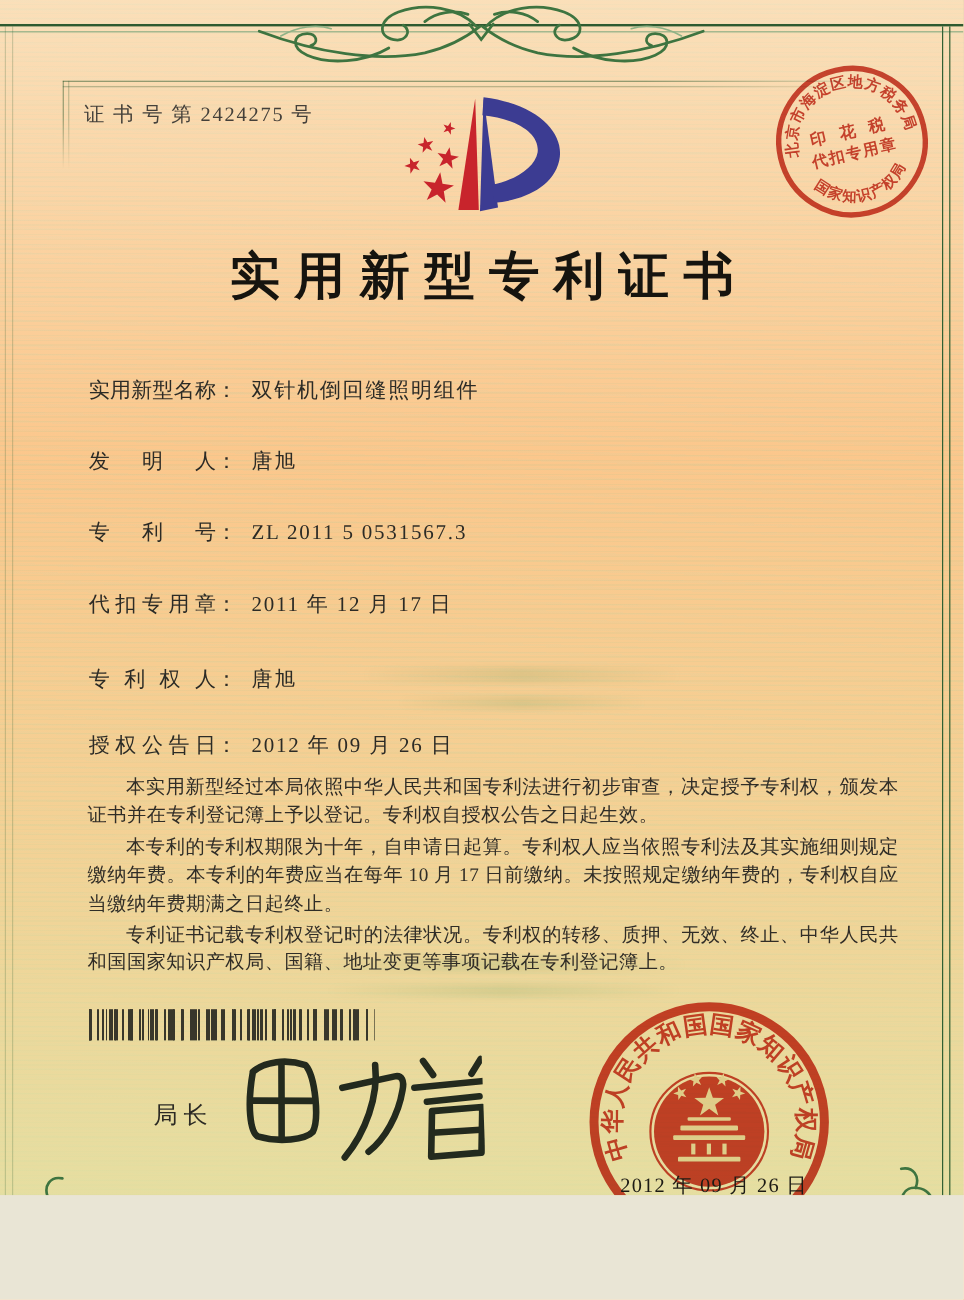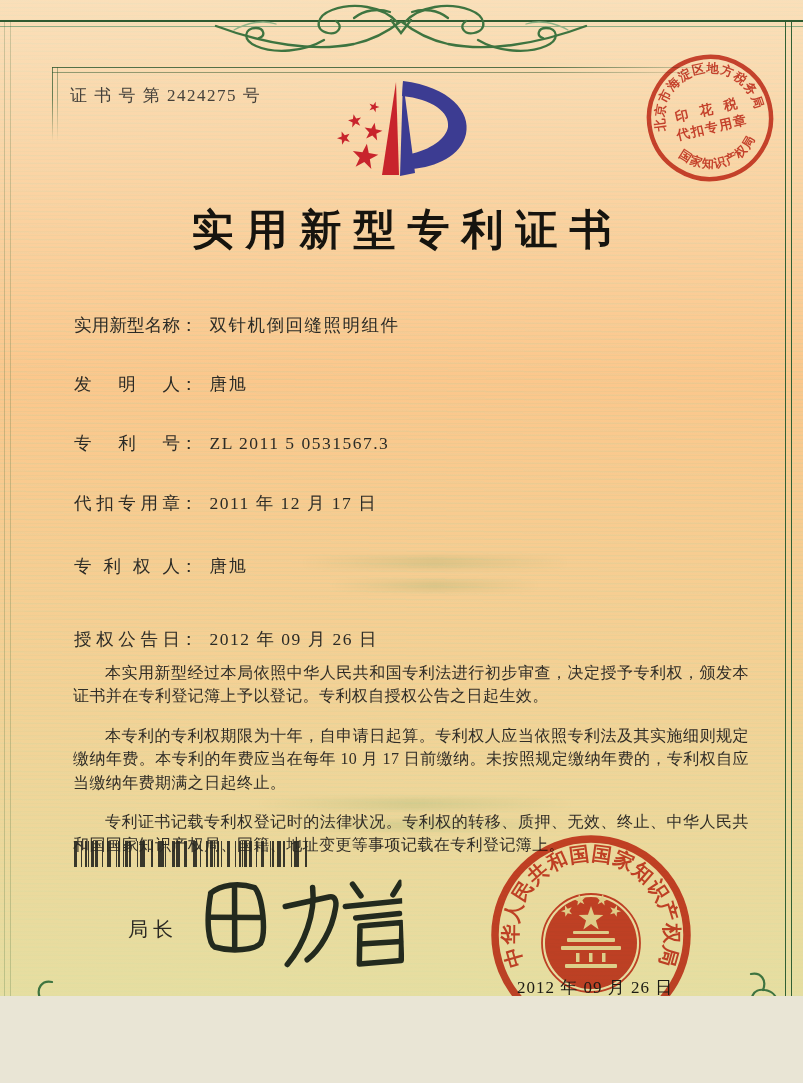--- a/index.html
+++ b/index.html
@@ -36,21 +36,21 @@
     background:linear-gradient(90deg,rgba(100,150,80,0),rgba(100,150,80,.55),rgba(100,150,80,0));}
   .certno{position:absolute;left:70px;top:84px;font-size:17px;letter-spacing:1.5px;color:#44403a;z-index:2;}
   .logo{position:absolute;left:322px;top:72px;z-index:2;}
   .title{position:absolute;left:0;right:0;top:202px;text-align:center;z-index:2;
     font-size:42px;font-weight:bold;letter-spacing:12px;text-indent:12px;color:#16140f;}
   .field{position:absolute;left:74px;font-size:17.5px;color:#2c2b26;z-index:2;white-space:nowrap;}
   .fl{display:inline-block;width:106px;text-align:justify;text-align-last:justify;}
   .fv{padding-left:12px;letter-spacing:1.5px;}
   .body-text{position:absolute;left:73px;top:645px;width:676px;z-index:2;
     font-size:16px;line-height:23.4px;color:#302d27;text-align:justify;}
-  .body-text p{margin:16px 0 3px 0;text-indent:2em;letter-spacing:.4px;}
+  .body-text p{margin:0 0 3px 0;text-indent:2em;letter-spacing:.4px;}
   .barcode{position:absolute;left:74px;top:841px;width:238px;height:26px;z-index:2;opacity:.92;
     background:
       repeating-linear-gradient(90deg,#2a2a22 0 1.5px,transparent 1.5px 7px),
       repeating-linear-gradient(90deg,#2a2a22 0 2px,transparent 2px 11px),
       repeating-linear-gradient(90deg,#2a2a22 0 3px,transparent 3px 17px);}
   .director{position:absolute;left:128px;top:916px;font-size:20px;letter-spacing:5px;color:#2c2a24;z-index:2;}
   .signature{position:absolute;left:198px;top:868px;z-index:3;transform:rotate(-2deg);}
   .seal{position:absolute;left:484px;top:828px;z-index:4;mix-blend-mode:multiply;opacity:.92;}
   .seal-date{position:absolute;left:505px;top:976px;width:180px;text-align:center;z-index:5;
     font-size:17px;letter-spacing:1px;color:#1b1a14;}
@@ -136,21 +136,21 @@
   </div>
   <div class="field" style="top:431px;">
     <span class="fl">专利号</span><span>：</span><span class="fv">ZL 2011 5 0531567.3</span>
   </div>
   <div class="field" style="top:491px;">
     <span class="fl">代扣专用章</span><span>：</span><span class="fv">2011 年 12 月 17 日</span>
   </div>
   <div class="field" style="top:554px;">
     <span class="fl">专利权人</span><span>：</span><span class="fv">唐旭</span>
   </div>
-  <div class="field" style="top:627px;">
+  <div class="field" style="top:609px;">
     <span class="fl">授权公告日</span><span>：</span><span class="fv">2012 年 09 月 26 日</span>
   </div>
 
   <div class="body-text">
     <p>本实用新型经过本局依照中华人民共和国专利法进行初步审查，决定授予专利权，颁发本证书并在专利登记簿上予以登记。专利权自授权公告之日起生效。</p>
     <p>本专利的专利权期限为十年，自申请日起算。专利权人应当依照专利法及其实施细则规定缴纳年费。本专利的年费应当在每年 10 月 17 日前缴纳。未按照规定缴纳年费的，专利权自应当缴纳年费期满之日起终止。</p>
     <p>专利证书记载专利权登记时的法律状况。专利权的转移、质押、无效、终止、中华人民共和国国家知识产权局、国籍、地址变更等事项记载在专利登记簿上。</p>
   </div>
 
   <div class="barcode"></div>

